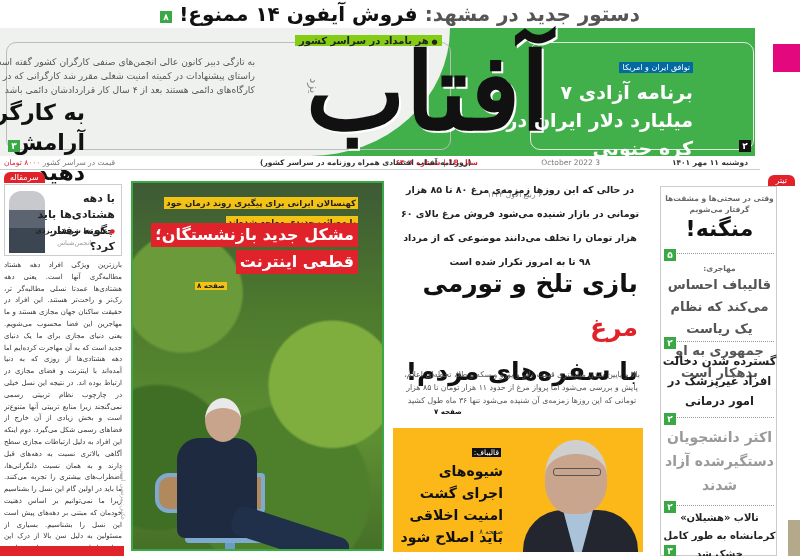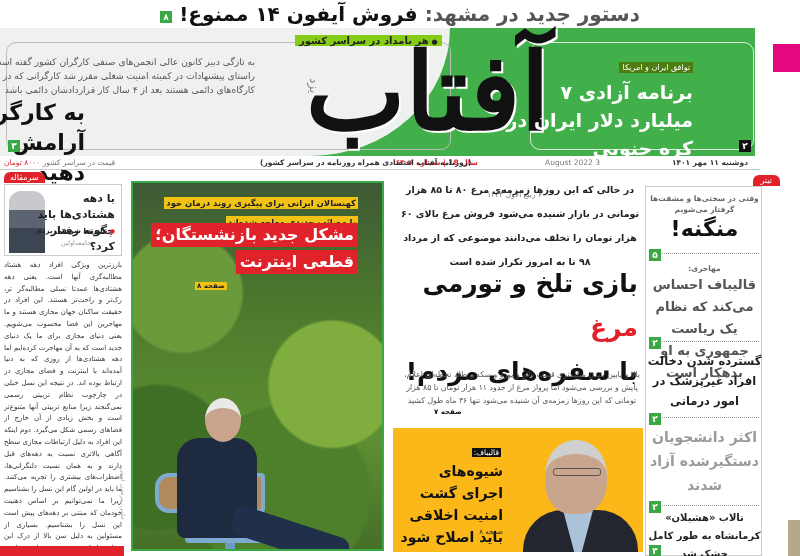--- a/index.html
+++ b/index.html
@@ -23,21 +23,21 @@
   .tagline { position: absolute; left: 295px; top: 7px; background: #84cc16; font-size: 10px; font-weight: bold; color: #222; padding: 0 4px; }
   .tagline::before { content: "●"; font-size: 7px; margin-left: 3px; }
 
   .mh-lede { position: absolute; right: 500px; top: 27px; width: 290px; font-size: 9.2px; color: #555; line-height: 14px; text-align: right; }
   .mh-left-headline { position: absolute; right: 670px; top: 70px; width: 120px; font-size: 22px; font-weight: bold; line-height: 30px; text-align: right; color: #111; }
   .mh-left-badge { position: absolute; left: 8px; top: 112px; }
 
   .logo { position: absolute; left: 330px; top: 8px; width: 220px; height: 120px; font-family: "DejaVu Serif", serif; font-size: 106px; font-weight: bold; color: #111; line-height: 112px; text-align: center; letter-spacing: -4px; text-shadow: 2px 2px 0 #fff; }
   .logo-sub { position: absolute; left: 307px; top: 50px; font-size: 12px; color: #888; writing-mode: vertical-rl; }
 
-  .kicker-box { position: absolute; right: 62px; top: 34px; background: #4d7c0f; color: #fff; font-size: 8px; padding: 1px 3px; }
+  .kicker-box { position: absolute; right: 62px; top: 34px; background: #0369a1; color: #fff; font-size: 8px; padding: 1px 3px; }
   .green-headline { position: absolute; right: 62px; top: 50px; width: 200px; text-align: right; font-size: 19px; font-weight: bold; line-height: 28px; color: #fff; }
   .green-badge2 { position: absolute; left: 739px; top: 112px; }
   .pink-block { position: absolute; left: 773px; top: 44px; width: 27px; height: 28px; background: #e4087f; }
 
   
   .dateline { position: absolute; top: 156px; left: 0; width: 760px; height: 14px; border-bottom: 1px solid #ccc; font-size: 7.5px; line-height: 14px; color: #333; }
   .dateline .date-right { position: absolute; right: 12px; top: 0; font-weight: bold; }
   .dateline .date-en { position: absolute; right: 160px; color: #777; }
   .dateline .date-hijri { position: absolute; right: 218px; color: #777; margin-top: 32px; }
   .dateline .date-issue { position: absolute; right: 282px; color: #d23; font-weight: bold; }
@@ -89,21 +89,21 @@
   .yellow-box { position: absolute; left: 3px; top: 256px; width: 250px; height: 124px; background: #fbb818; overflow: hidden; }
   .qal-kicker { position: absolute; right: 142px; top: 20px; background: #111; color: #fff; font-size: 7.5px; padding: 0 2px; }
   .yellow-headline { position: absolute; right: 140px; top: 32px; width: 110px; text-align: right; font-size: 14px; font-weight: bold; line-height: 22px; color: #111; }
   .yellow-page { position: absolute; right: 140px; top: 100px; font-size: 7px; color: #222; }
   .qal-face { position: absolute; left: 152px; top: 12px; width: 62px; height: 74px; background: #caa58d; border-radius: 48% 48% 42% 42%; border-top: 14px solid #cfcfcf; }
   .qal-glasses { position: absolute; left: 160px; top: 40px; width: 48px; height: 8px; border: 1px solid #555; border-radius: 3px; }
   .qal-suit { position: absolute; left: 130px; top: 82px; width: 115px; height: 50px; background: #23262e; border-radius: 40px 40px 0 0; }
   .qal-shirt { position: absolute; left: 170px; top: 82px; width: 30px; height: 45px; background: #aac3d9; clip-path: polygon(0 0, 100% 0, 60% 100%, 40% 100%); }
 
   
-  .col-right { position: absolute; left: 641px; top: 172px; width: 144px; height: 384px; }
+  .col-right { position: absolute; left: 656px; top: 172px; width: 144px; height: 384px; }
   .section-tag-right { position: absolute; right: 5px; top: 3px; background: #e0232b; color: #fff; font-size: 8px; padding: 1px 8px; border-radius: 6px 6px 0 0; }
   .right-box { position: absolute; left: 4px; top: 14px; width: 117px; height: 370px; border: 1px solid #ccc; }
   .right-item { position: absolute; left: 0; width: 117px; text-align: center; }
   .ri-sub { font-size: 7.5px; color: #666; line-height: 11px; font-weight: bold; }
   .ri-title { font-weight: bold; }
   .ri-big { font-size: 22px; line-height: 28px; color: #111; }
   .ri-mid { font-size: 13px; line-height: 22px; color: #555; }
   .ri-dark { font-size: 11.5px; line-height: 20px; color: #222; }
   .ri-grey { font-size: 14px; line-height: 24px; color: #9a9a9a; }
   .ri-sep { position: absolute; left: 3px; width: 110px; height: 1px; border-top: 1px dotted #999; }
@@ -131,34 +131,34 @@
   <div class="logo">آفتاب</div>
   <div class="logo-sub">یزد</div>
   <div class="kicker-box">توافق ایران و امریکا</div>
   <div class="green-headline">برنامه آزادی ۷ میلیارد دلار ایران در کره جنوبی</div>
   <span class="page-badge dark green-badge2">۲</span>
 </div>
 <div class="pink-block"></div>
 
 <div class="dateline">
   <span class="date-right">دوشنبه ۱۱ مهر ۱۴۰۱</span>
-  <span class="date-en">3 August 2022</span>
+  <span class="date-en">3 October 2022</span>
   <span class="date-hijri">۶ ربیع الاول ۱۴۴۴</span>
   <span class="date-issue">سال 18 | شماره ۶۴۰۶</span>
   <span class="desc">(روزنامه آفتاب اقتصادی همراه روزنامه در سراسر کشور)</span>
   <span class="price"><span style="color:#777">قیمت در سراسر کشور </span><span>۸۰۰۰ تومان</span></span>
 </div>
 
 <div class="col-left">
   <div class="section-tag-left">سرمقاله</div>
   <div class="op-box">
     <div class="op-photo"></div>
     <div class="op-title">با دهه هشتادی‌ها باید چگونه رفتار کرد؟</div>
     <div class="op-author">علیرضا شریفی یزدی</div>
-    <div class="op-role">جامعه‌اولین</div>
+    <div class="op-role">انجمن‌شناس</div>
   </div>
   <div class="op-body">بارزترین ویژگی افراد دهه هشتاد مطالبه‌گری آنها است. یعنی دهه هشتادی‌ها عمدتا نسلی مطالبه‌گر تر، رک‌تر و راحت‌تر هستند. این افراد در حقیقت ساکنان جهان مجازی هستند و ما مهاجرین این فضا محسوب می‌شویم. یعنی دنیای مجازی برای ما یک دنیای جدید است که به آن مهاجرت کرده‌ایم اما دهه هشتادی‌ها از روزی که به دنیا آمده‌اند با اینترنت و فضای مجازی در ارتباط بوده اند. در نتیجه این نسل خیلی در چارچوب نظام تربیتی رسمی نمی‌گنجند زیرا منابع تربیتی آنها متنوع‌تر است و بخش زیادی از آن خارج از فضاهای رسمی شکل می‌گیرد. دوم اینکه این افراد به دلیل ارتباطات مجازی سطح آگاهی بالاتری نسبت به دهه‌های قبل دارند و به همان نسبت دلنگرانی‌ها، اضطراب‌های بیشتری را تجربه می‌کنند. ما باید در اولین گام این نسل را بشناسیم زیرا ما نمی‌توانیم بر اساس ذهنیت خودمان که مبتنی بر دهه‌های پیش است این نسل را بشناسیم. بسیاری از مسئولین به دلیل سن بالا از درک این نسل ناتوان هستند و ارزش‌ها و هنجارهای آنها را به صورت دقیق نمی‌شناسند. در گام دوم باید این نسل را به رسمیت بشناسیم؛ یعنی ما چه بپذیریم و چه نپذیریم سبک زندگی بچه‌های دهه هشتاد با نسل‌های قبل از خودشان به شدت متفاوت است و اگر ما این سبک زندگی را به رسمیت نشناسیم آنها به زور به ما تحمیل می‌کنند.</div>
   <div class="op-footer"></div>
 </div>
 
 <div class="col-photo">
   <div class="bg-leaves"></div>
   <div class="bench-back"></div>
   <div class="bench-seat"></div>
   <div class="bench-leg"></div>

